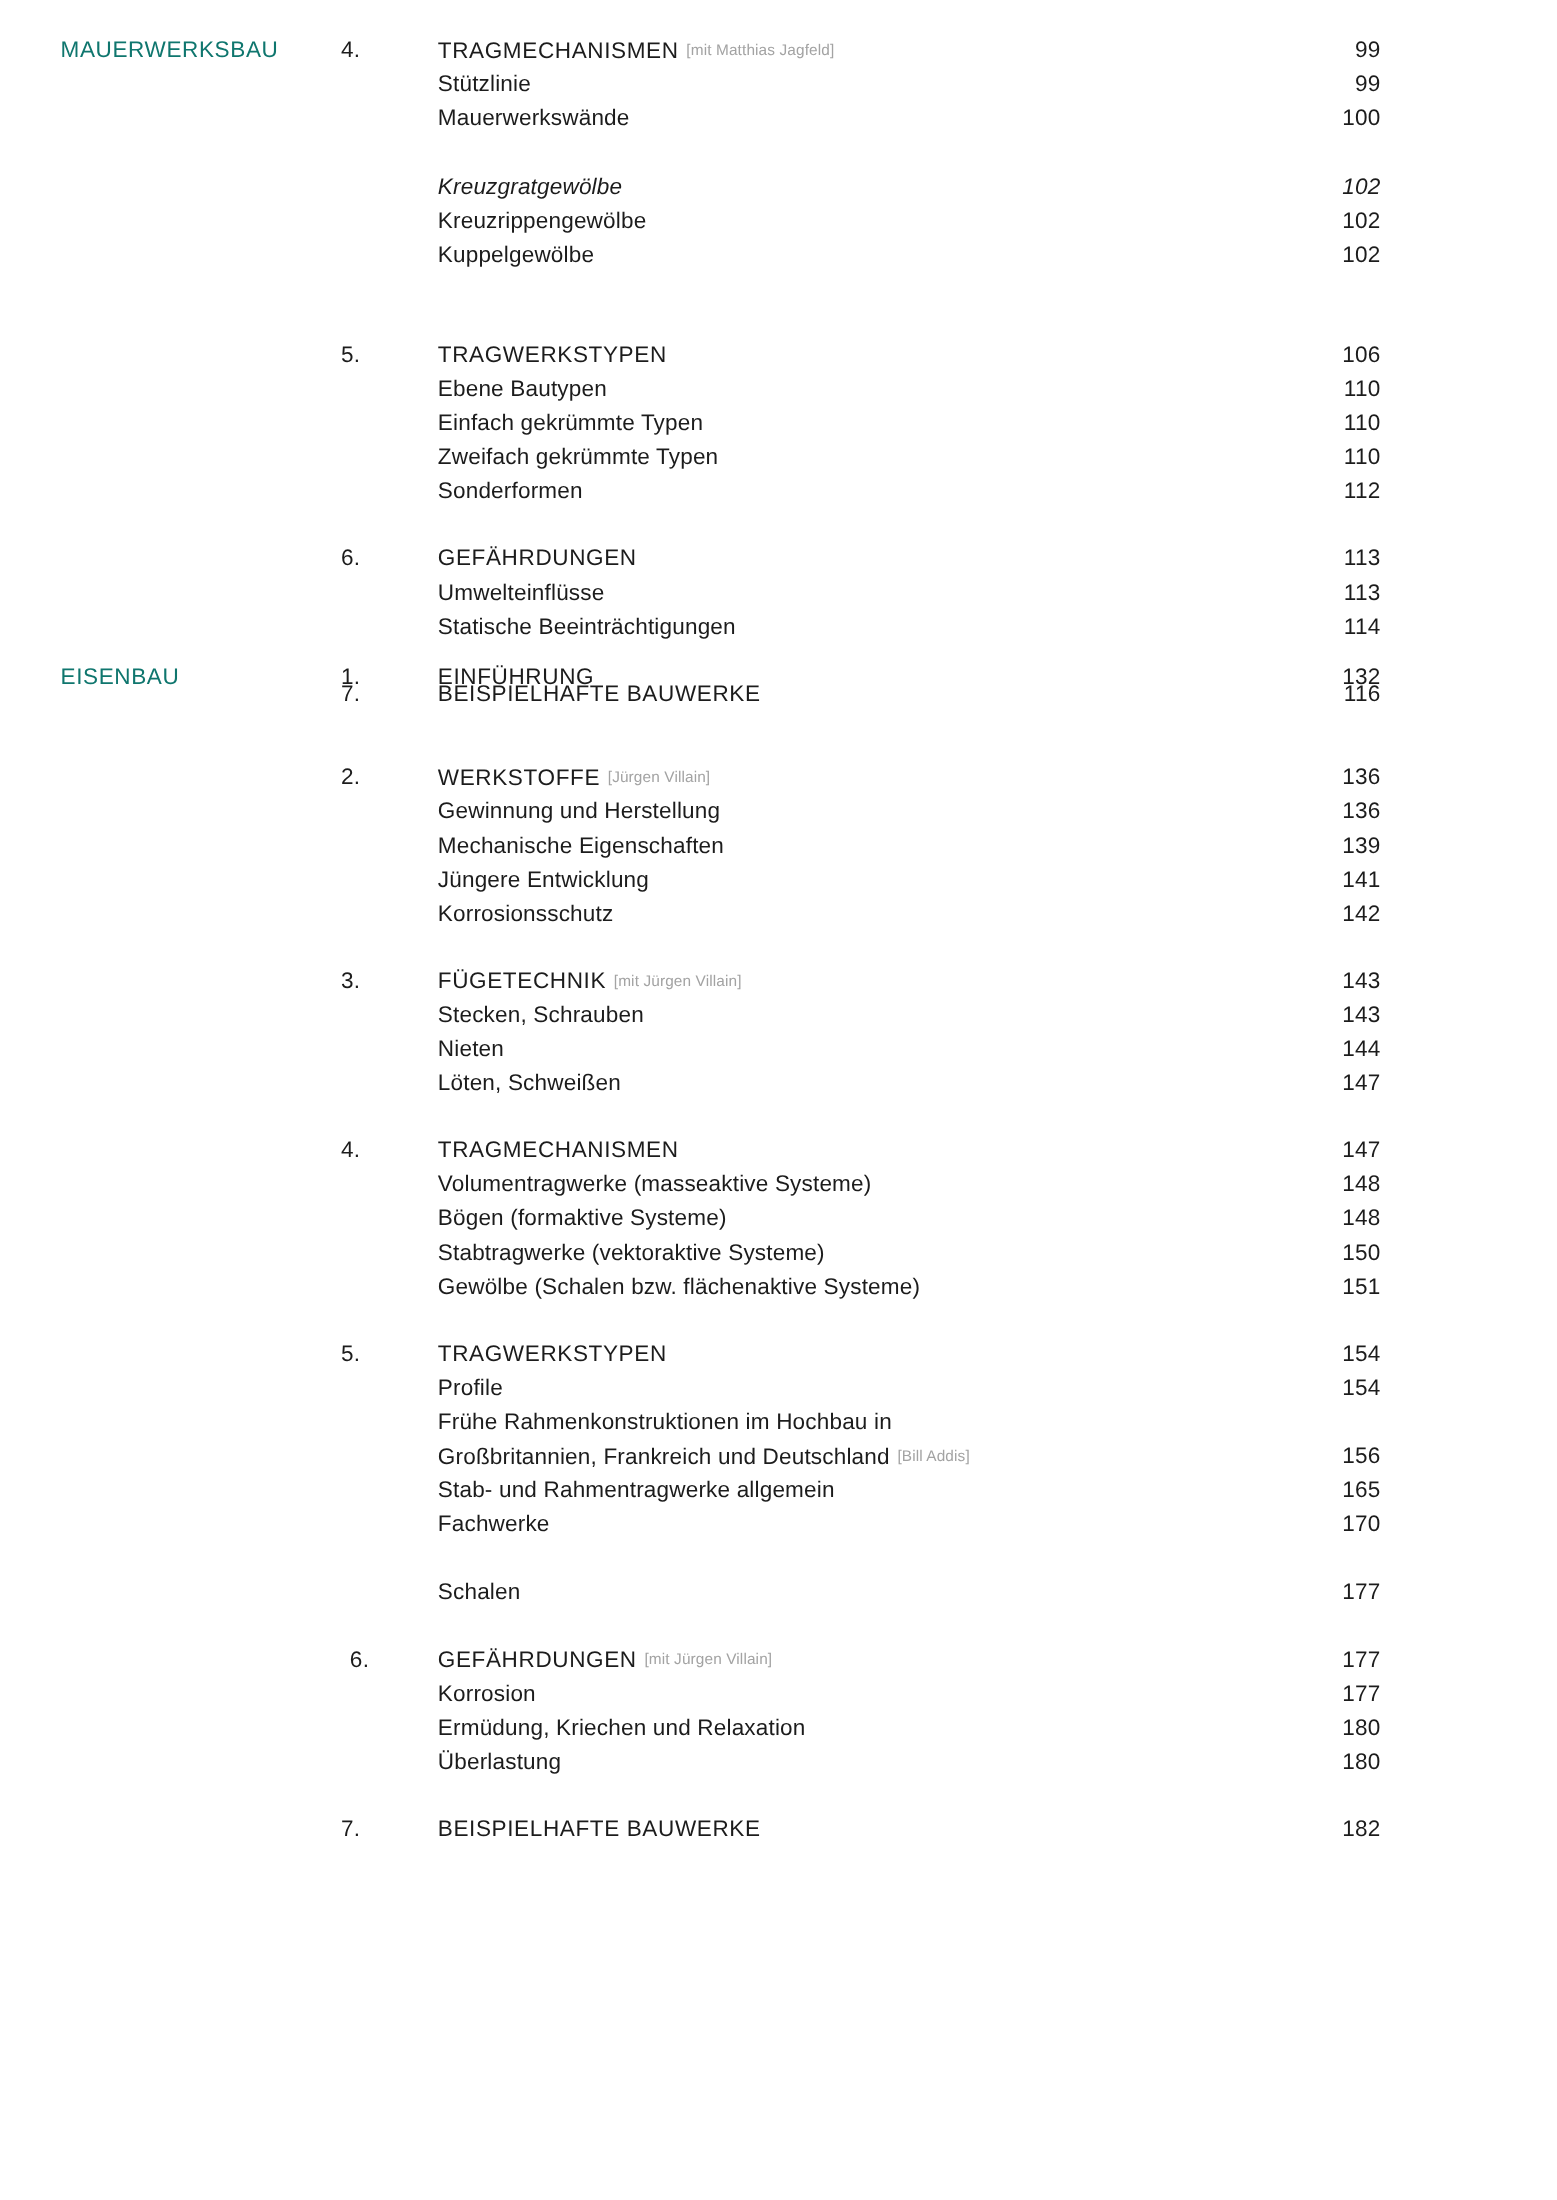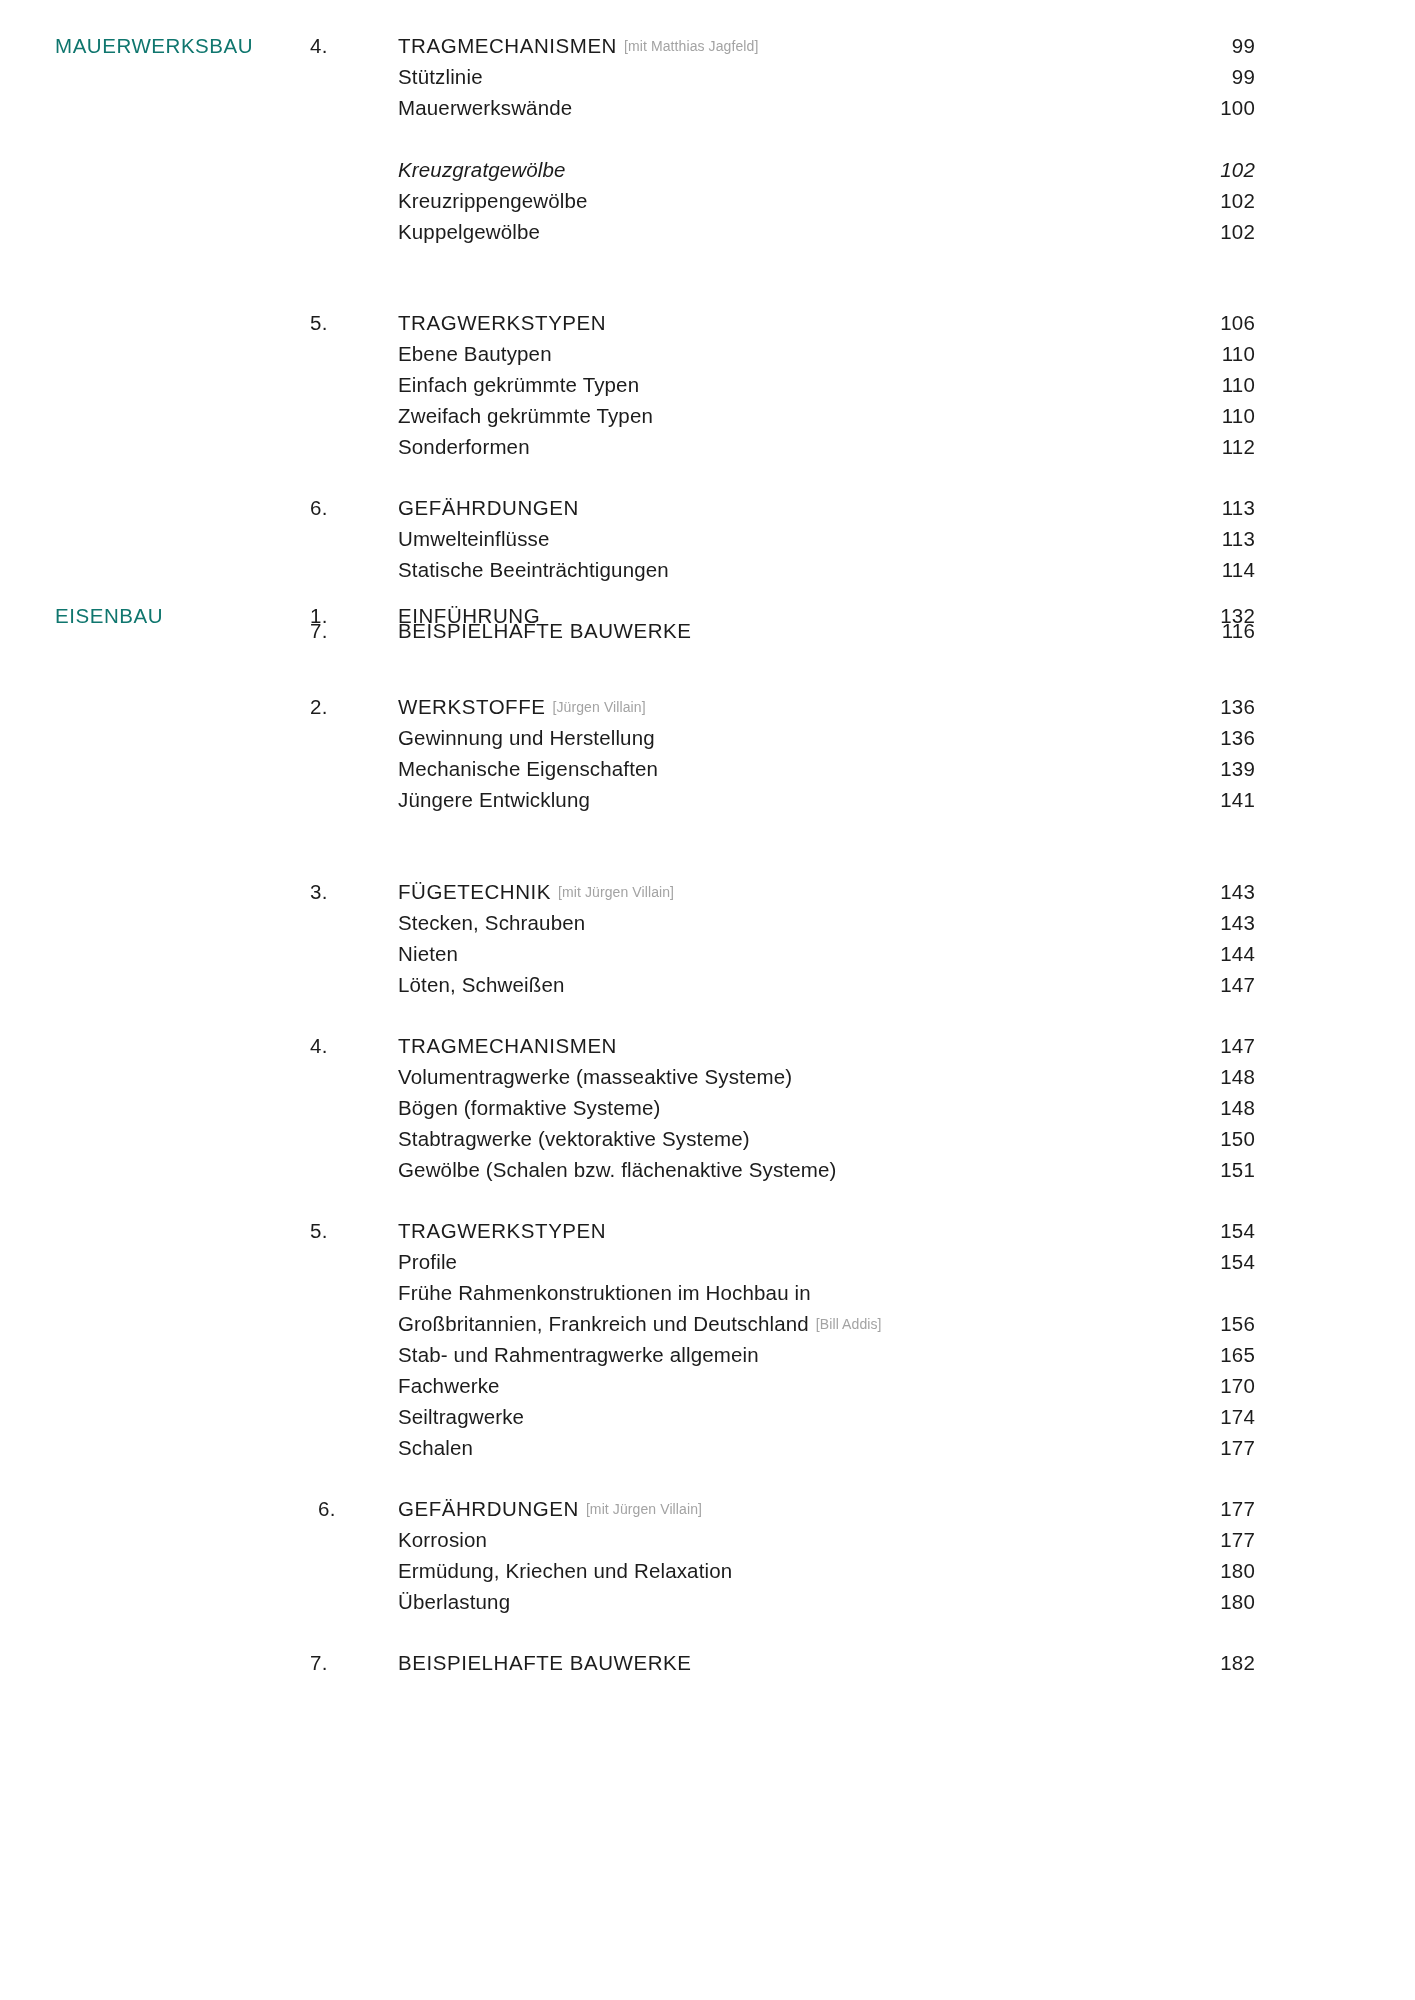--- a/index.html
+++ b/index.html
@@ -204,20 +204,24 @@
             <span class="pagenum">136</span>
           </div>
           <div class="row" style="position: absolute; left: 0px; top: 62px; width: 1415px; padding-left: 44px;">
             <span class="title"><span>Mechanische Eigenschaften</span></span>
             <span class="pagenum">139</span>
           </div>
           <div class="row" style="position: absolute; left: 0px; top: 93px; width: 1415px;">
             <span class="title"><span>Jüngere Entwicklung</span></span>
             <span class="pagenum">141</span>
           </div>
+          <div class="row" style="position: absolute; left: 0px; top: 124px; width: 1415px;">
+            <span class="title"><span>Korrosionsschutz</span></span>
+            <span class="pagenum">142</span>
+          </div>
         </div>
         <div class="chapter" style="position: absolute; left: 0px; top: 246px; width: 1415px; height: 124px;">
           <div class="row" style="top: 0px; position: absolute; left: 0px; width: 1415px;">
             <span class="num">3.</span>
             <span class="title caps"><span>FÜGETECHNIK</span><span class="contrib">[mit Jürgen Villain]</span></span>
             <span class="pagenum">143</span>
           </div>
           <div class="row" style="position: absolute; left: 0px; top: 31px; width: 1415px;">
             <span class="title"><span>Stecken, Schrauben</span></span>
             <span class="pagenum">143</span>
@@ -272,24 +276,20 @@
             <span class="pagenum">156</span>
           </div>
           <div class="row" style="position: absolute; left: 0px; top: 124px; width: 1415px;">
             <span class="title"><span>Stab- und Rahmentragwerke allgemein</span></span>
             <span class="pagenum">165</span>
           </div>
           <div class="row" style="position: absolute; left: 0px; top: 155px; width: 1415px;">
             <span class="title"><span>Fachwerke</span></span>
             <span class="pagenum">170</span>
           </div>
-          <div class="row" style="position: absolute; left: 0px; top: 186px; width: 1415px;">
-            <span class="title"><span>Seiltragwerke</span></span>
-            <span class="pagenum">174</span>
-          </div>
           <div class="row" style="position: absolute; left: 0px; top: 217px; width: 1415px;">
             <span class="title"><span>Schalen</span></span>
             <span class="pagenum">177</span>
           </div>
         </div>
         <div class="chapter" style="position: absolute; left: 0px; top: 863px; width: 1415px; height: 124px;">
           <div class="row" style="top: 0px; position: absolute; left: 0px; width: 1415px;">
             <span class="num shift">6.</span>
             <span class="title caps"><span>GEFÄHRDUNGEN</span><span class="contrib">[mit Jürgen Villain]</span></span>
             <span class="pagenum">177</span>

